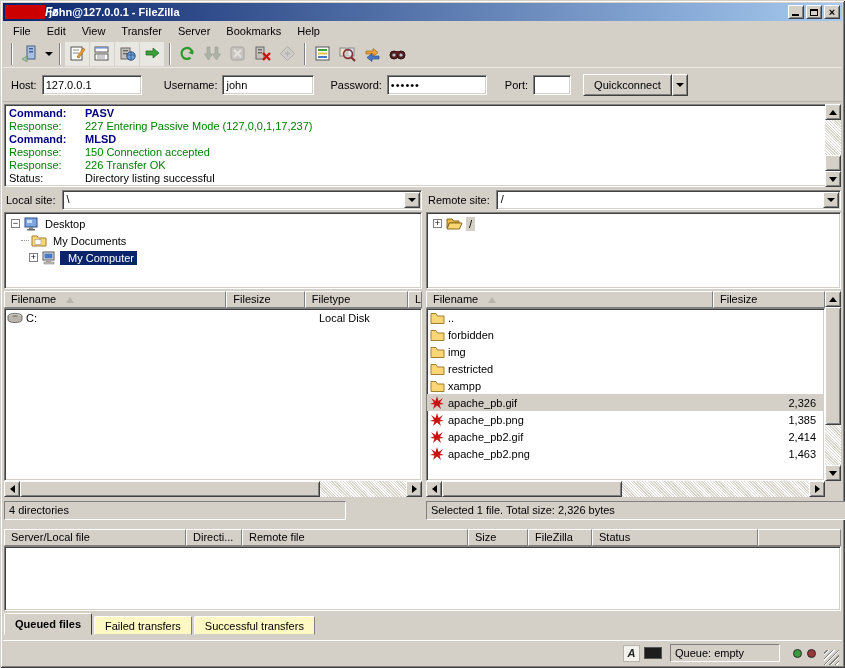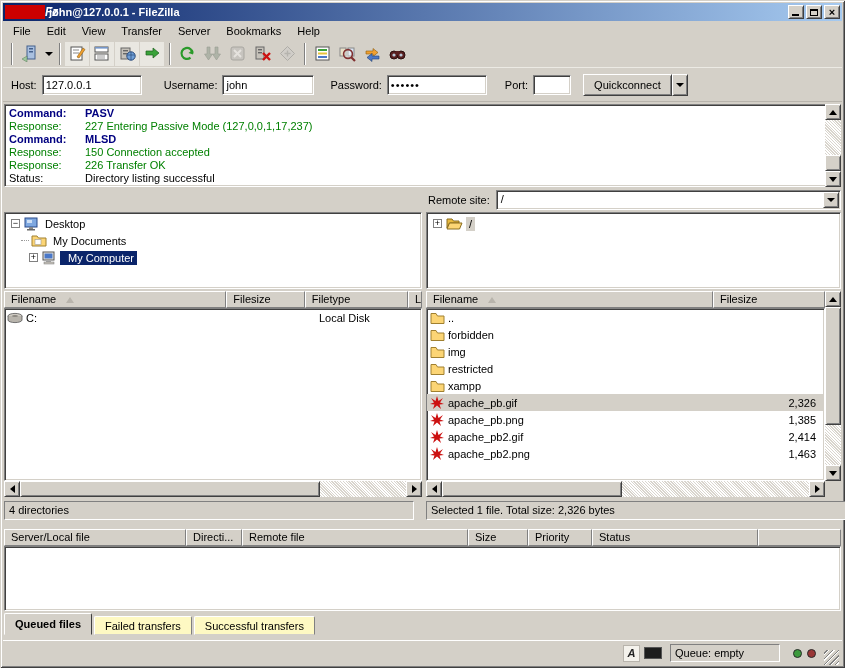--- a/index.html
+++ b/index.html
@@ -125,21 +125,21 @@
   .lr-size{width:79px;text-align:right;padding-right:6px;}
   .lr-type{padding-left:8px;}
 
   #vscroll-remote{left:825px;top:291px;width:16px;height:190px;}
   #hscroll-local{left:4px;top:481px;width:418px;height:16px;}
   #hscroll-remote{left:426px;top:481px;width:399px;height:16px;}
   #log-vscroll{left:825px;top:104px;width:16px;height:83px;}
 
   
   .pane-status{height:19px;line-height:17px;padding:0 4px;}
-  #status-local{left:4px;top:501px;width:410px;}
+  #status-local{left:4px;top:501px;width:342px;}
   #status-remote{left:426px;top:501px;width:492px;}
 
   
   #queue-body{left:4px;top:546px;width:837px;height:65px;background:#fff;}
   .tabs{left:4px;top:613px;height:22px;display:flex;align-items:flex-end;}
   .tab{height:19px;padding:0 10px;display:flex;align-items:center;border:1px solid;
     border-color:#ffffff #808080 #d4d0c8 #ffffff;background:#fef9c3;margin-right:2px;border-radius:2px 2px 0 0;}
   .tab.active{height:22px;background:var(--chrome);font-weight:bold;border-color:#ffffff #404040 var(--chrome) #ffffff;}
 
   
@@ -327,20 +327,29 @@
     <div class="sb-btn raised">
         <span class="tri-up"></span>
       </div>
     <div class="sb-track"></div>
     <div class="sb-thumb-v raised" style="height:16px"></div>
     <div class="sb-btn raised">
         <span class="tri-down"></span>
       </div>
   </div>
 
+  <div class="abs site-row" id="site-row-local">
+    <span class="site-label">Local site:</span>
+    <div class="combo">
+      <span class="combo-value">\</span>
+      <span class="combo-dd raised">
+          <span class="arrow-down-s"></span>
+        </span>
+    </div>
+  </div>
 
   <div class="abs site-row" id="site-row-remote">
     <span class="site-label">Remote site:</span>
     <div class="combo">
       <span class="combo-value">/</span>
       <span class="combo-dd raised">
           <span class="arrow-down-s"></span>
         </span>
     </div>
   </div>
@@ -562,21 +571,21 @@
     <div class="hcell" style="width:56px">
         <span>Directi...</span>
       </div>
     <div class="hcell" style="width:226px">
         <span>Remote file</span>
       </div>
     <div class="hcell right" style="width:60px">
         <span>Size</span>
       </div>
     <div class="hcell" style="width:64px">
-        <span>Priority</span>
+        <span>FileZilla</span>
       </div>
     <div class="hcell" style="width:166px">
         <span>Status</span>
       </div>
     <div class="hcell" style="flex:1"></div>
   </div>
 
   <div class="abs sunken" id="queue-body"></div>
 
   <div class="abs tabs">

